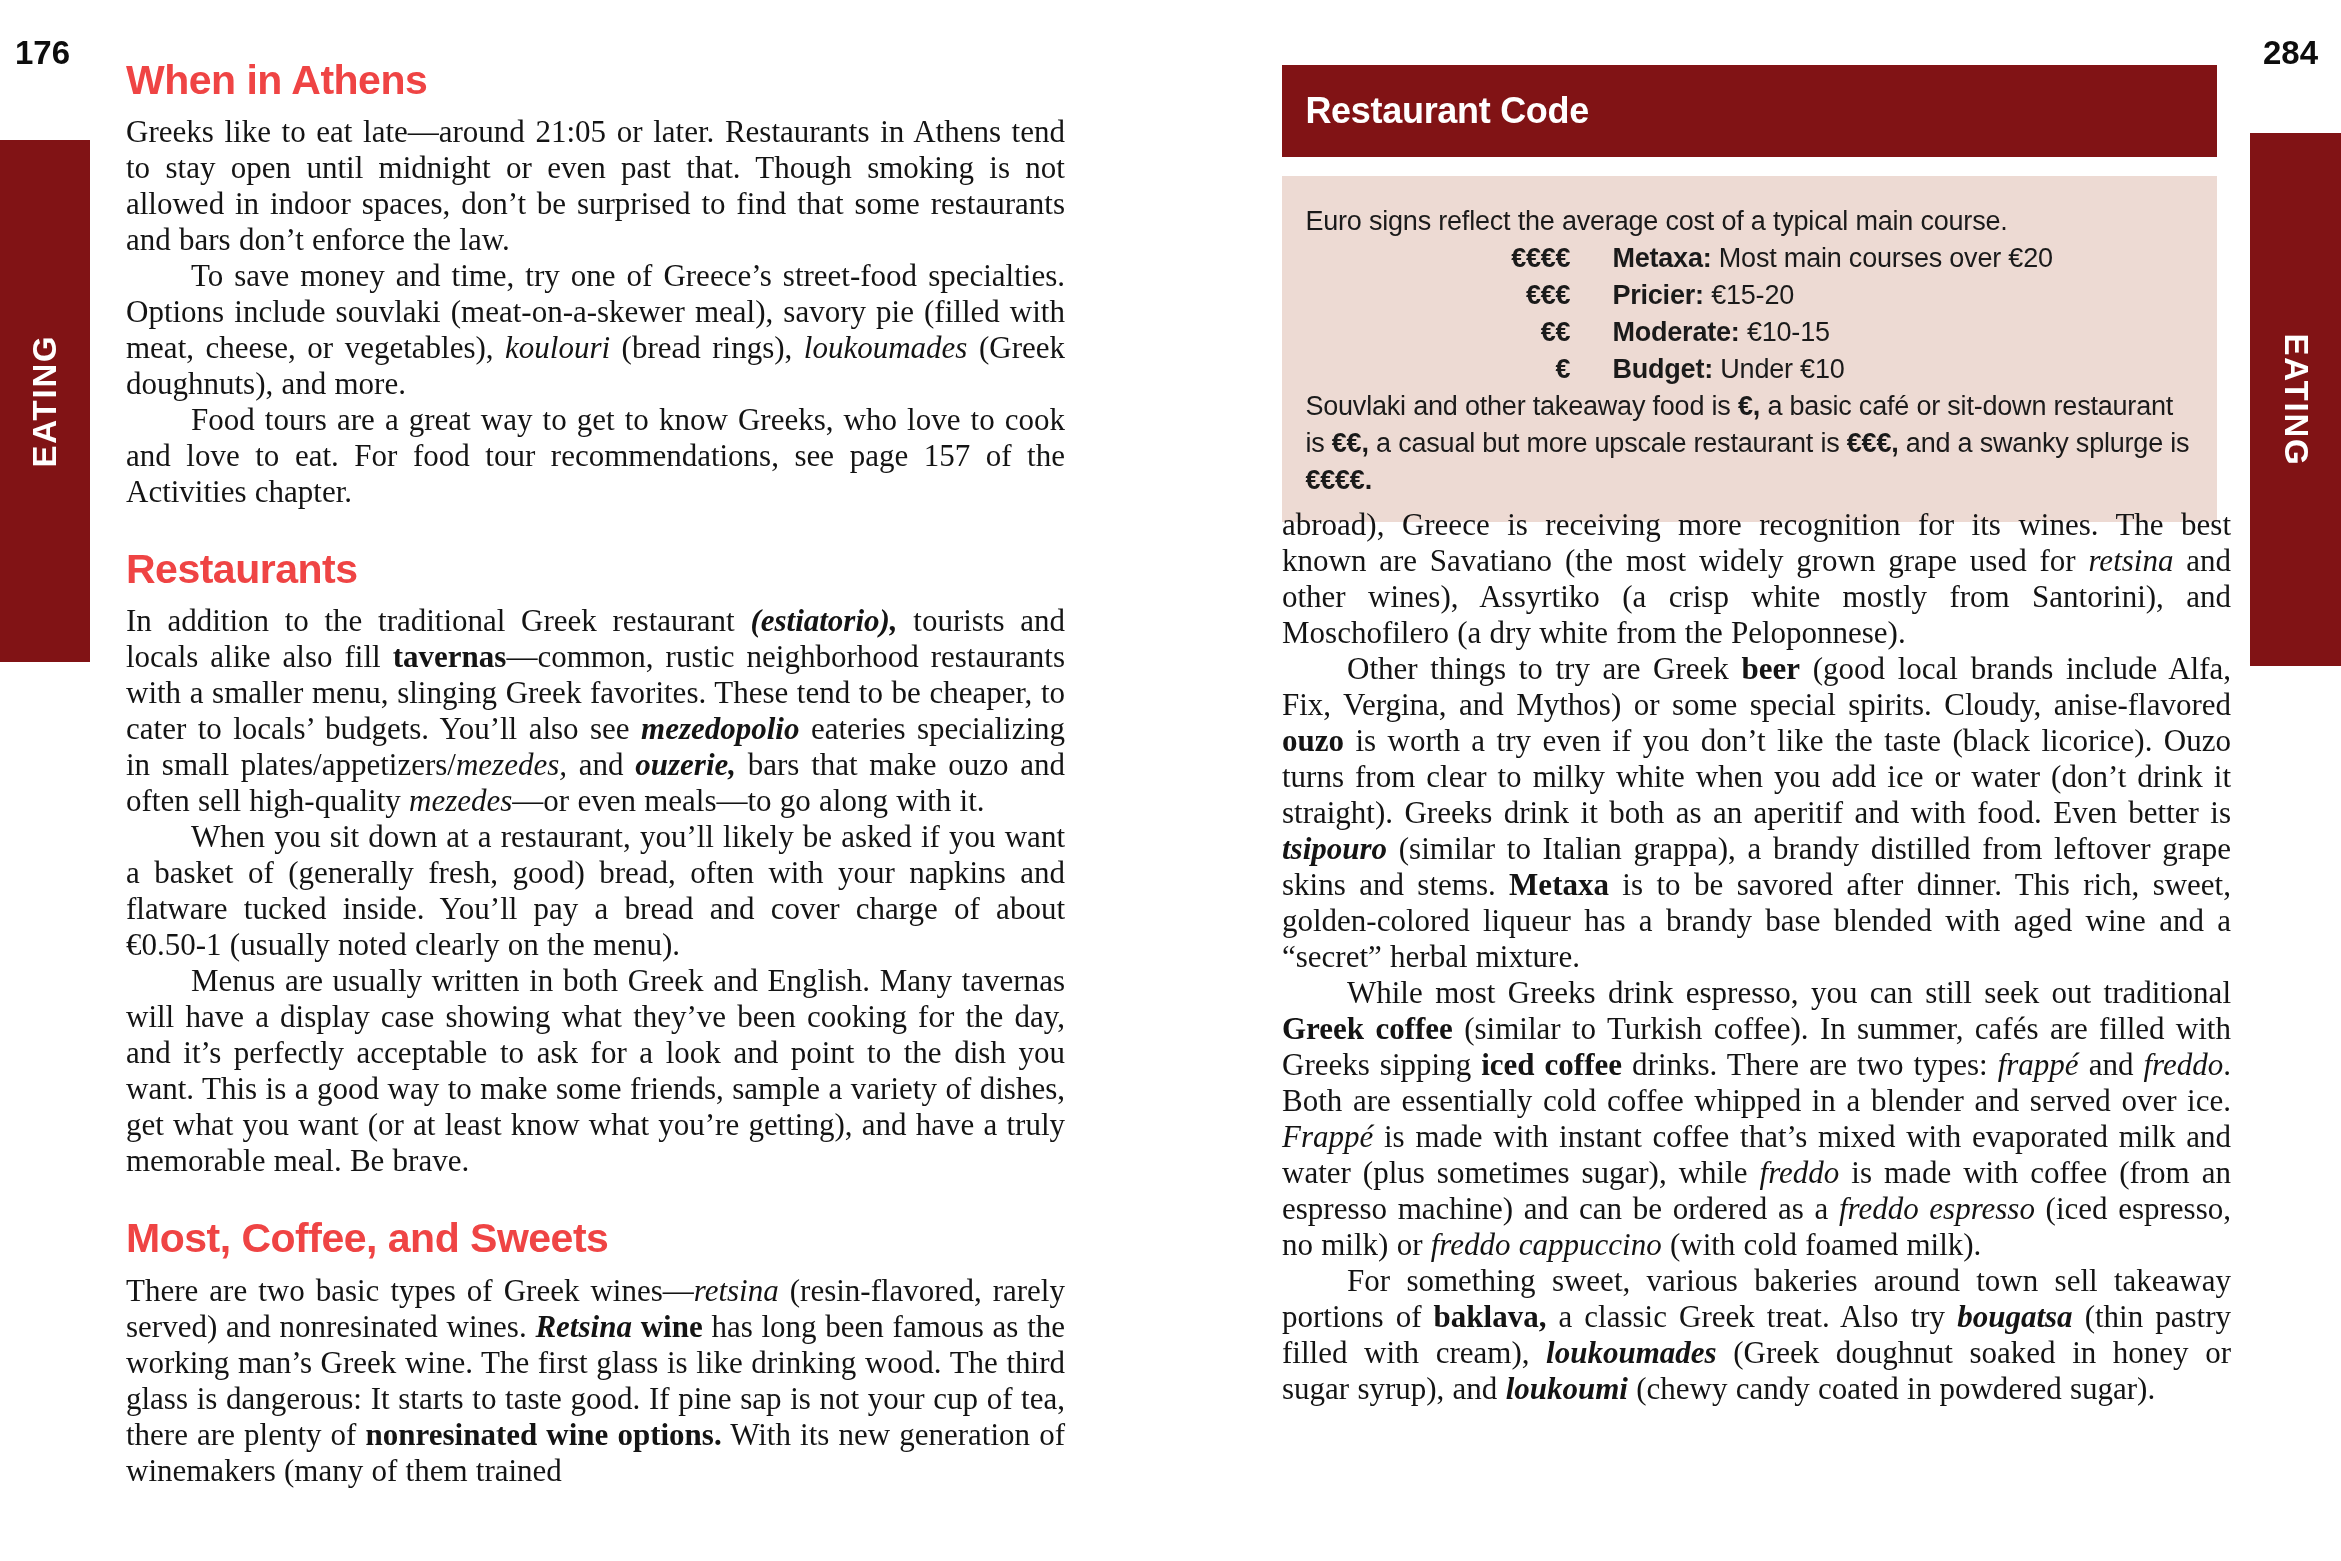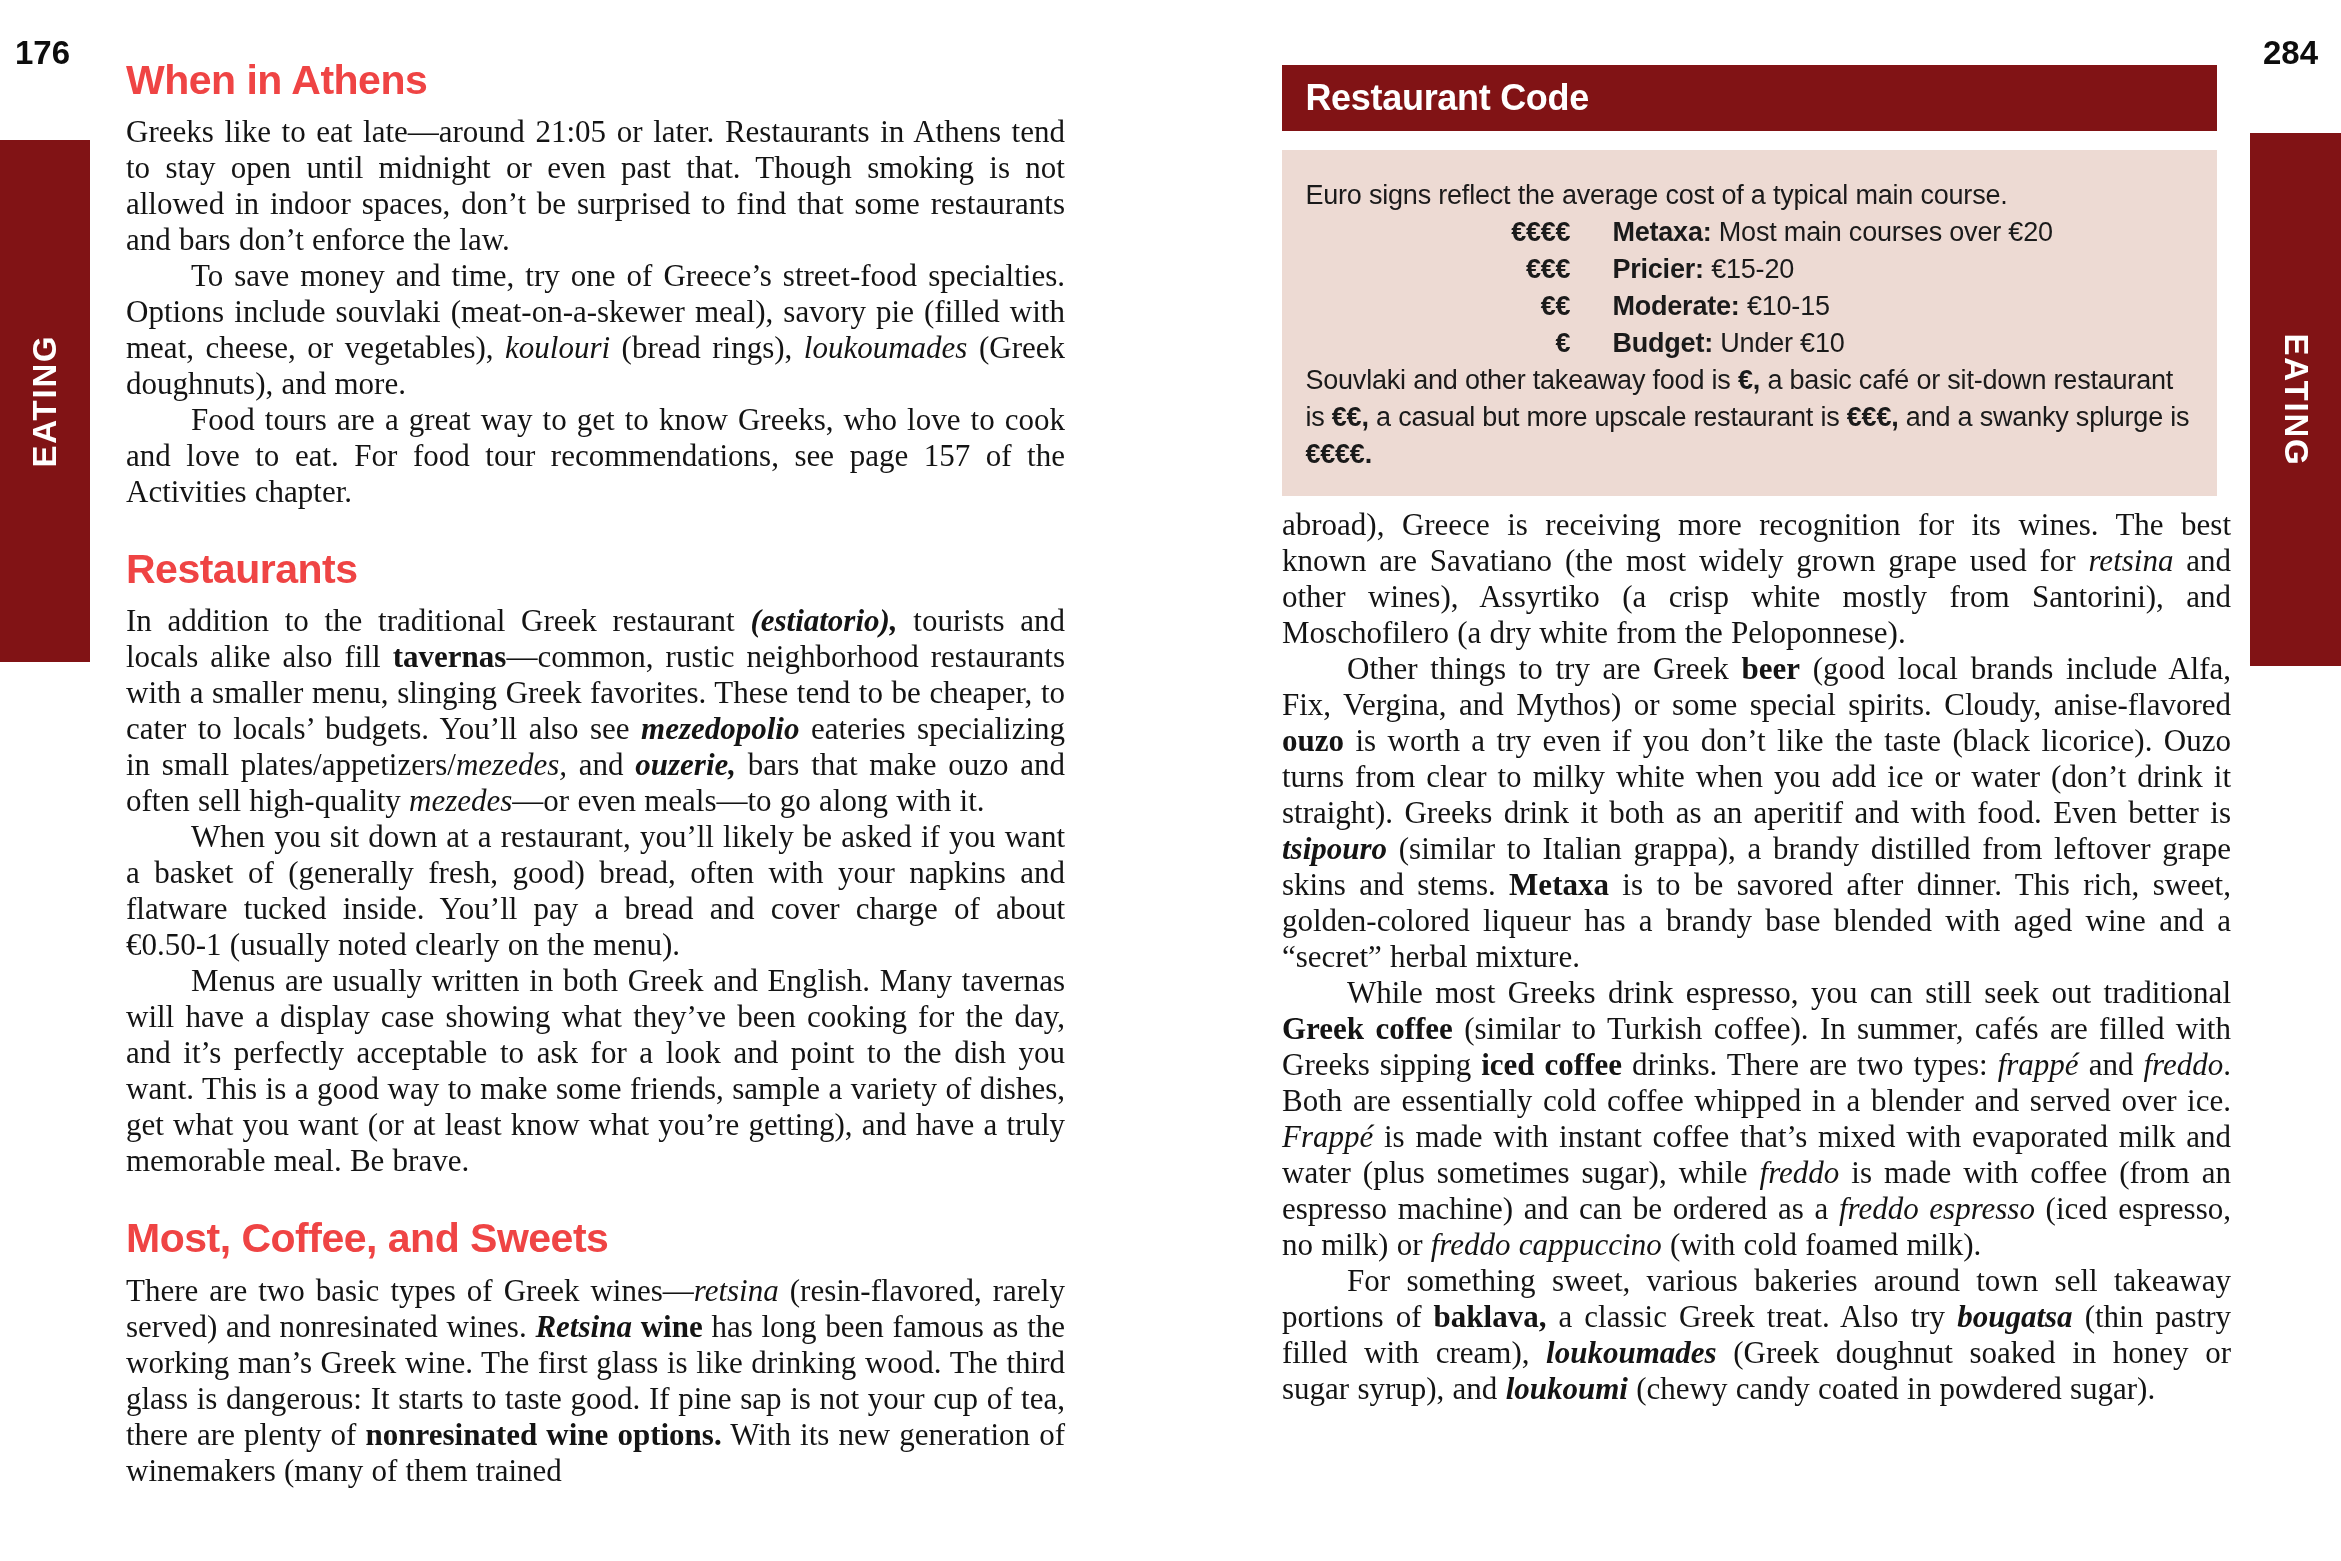--- a/index.html
+++ b/index.html
@@ -50,21 +50,21 @@
     word-spacing:0.5px;
   }
   p.body-para.indent{text-indent:65px;}
   .b{font-weight:bold;}
   .i{font-style:italic;}
   .bi{font-weight:bold;font-style:italic;}
   
   .sidebar{position:absolute;left:1282px;top:65px;width:935px;
     font-family:"Liberation Sans", sans-serif;}
   .sidebar-header{
-    background:var(--maroon);height:66px;
+    background:var(--maroon);height:92px;
     display:flex;align-items:center;
   }
   .sidebar-title{
     color:#ffffff;font-weight:bold;font-size:36px;
     padding-left:23.4px;letter-spacing:-0.3px;
   }
   .sidebar-body{
     margin-top:19px;background:var(--pink);
     padding:27px 23.4px 23.4px 23.4px;
     font-size:27px;line-height:37px;color:#1a1a1a;

